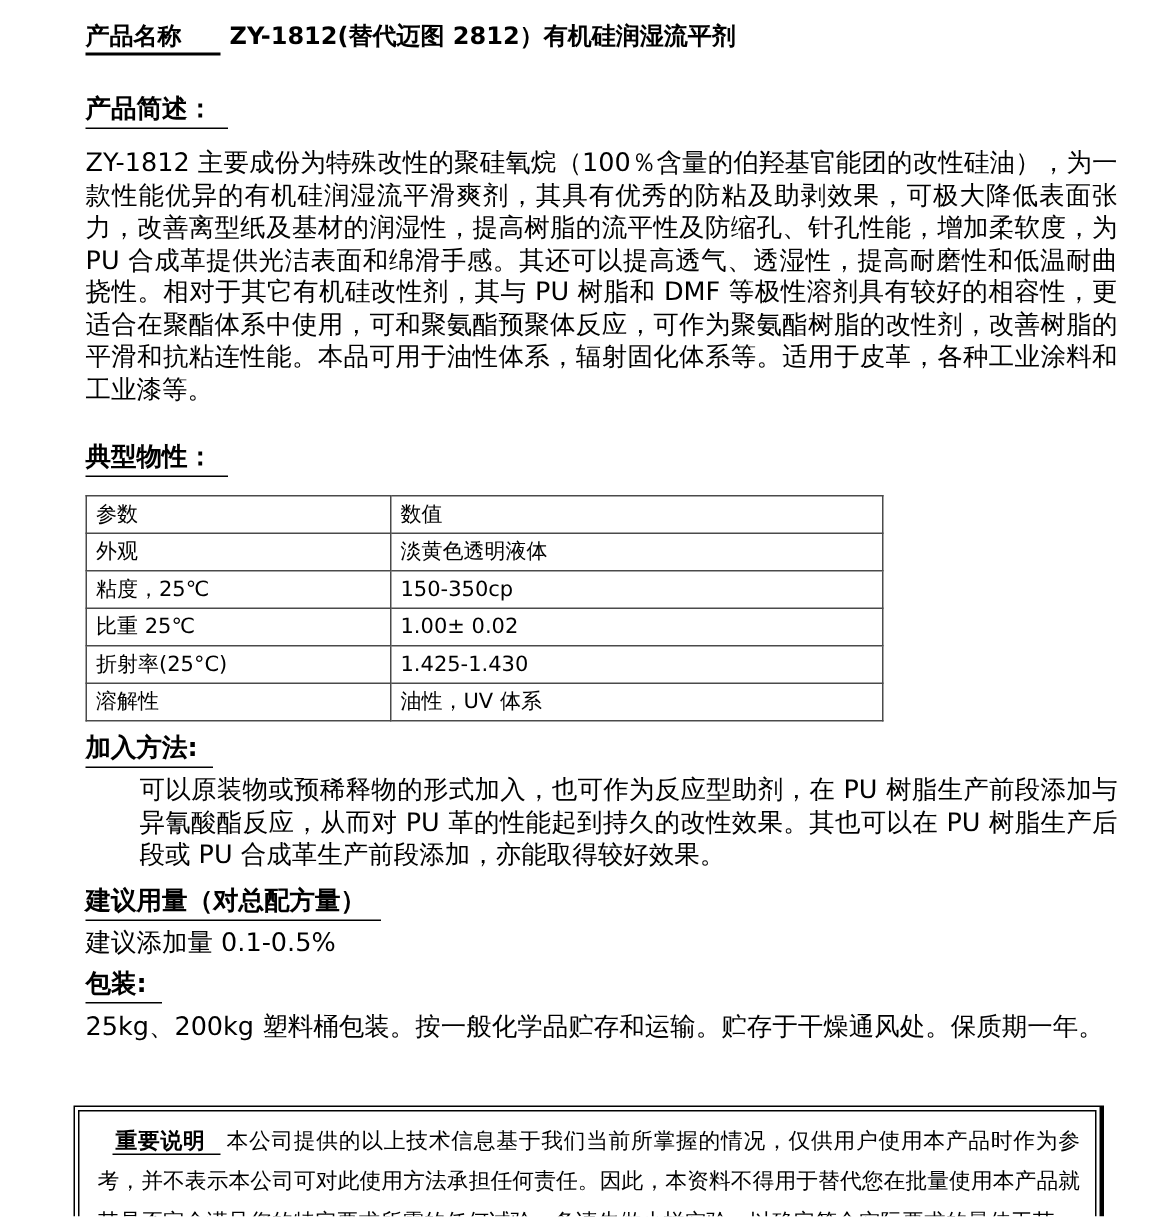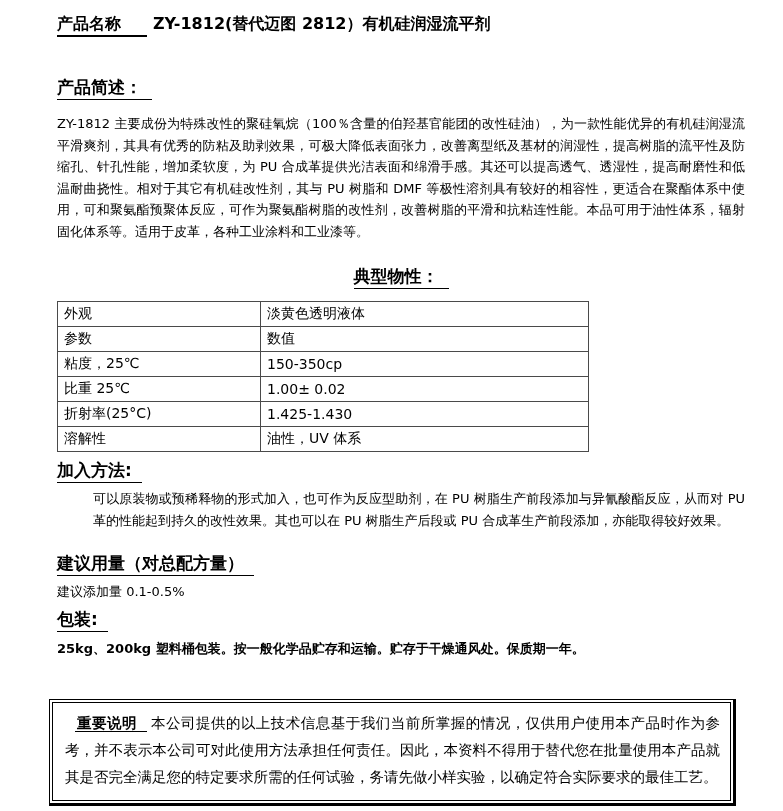--- a/index.html
+++ b/index.html
@@ -40,35 +40,35 @@
   .sec-heading {
     display: inline-block;
     font-size: 17px;
     font-weight: bold;
     border-bottom: 1.5px solid #000;
     padding-right: 10px;
     padding-bottom: 2px;
     line-height: 20px;
   }
   .body-text {
-    font-size: 13px;
+    font-size: 17px;
     line-height: 21.5px;
     text-align: justify;
     margin: 0;
   }
-  .m-top-brief-h   { margin-top: 40px; }
+  .m-top-brief-h   { margin-top: 26px; }
   .m-top-brief-p   { margin-top: 13px; }
-  .m-top-props-h   { margin-top: 24px; text-align: center; }
+  .m-top-props-h   { margin-top: 24px; }
   .m-top-table     { margin-top: 12px; }
   .m-top-method-h  { margin-top: 8px; }
   .m-top-method-p  { margin-top: 5px; margin-left: 36px; }
-  .m-top-dosage-h  { margin-top: 22px; }
+  .m-top-dosage-h  { margin-top: 9px; }
   .m-top-dosage-p  { margin-top: 5px; }
   .m-top-pack-h    { margin-top: 6px; }
-  .m-top-pack-p    { margin-top: 6px; font-weight: bold; }
+  .m-top-pack-p    { margin-top: 6px; }
   
   .props-table {
     border-collapse: collapse;
     table-layout: fixed;
     width: 531px;
   }
   .props-table td {
     border: 1px solid #4a4a4a;
     font-size: 14px;
     padding: 1px 6px 2px 6px;
@@ -127,26 +127,26 @@
     <div class="m-top-props-h">
       <span class="sec-heading">典型物性：</span>
     </div>
     <table class="props-table m-top-table">
       <colgroup>
           <col class="c1">
           <col class="c2">
         </colgroup>
       <tbody>
         <tr>
+          <td>参数</td>
+          <td>数值</td>
+        </tr>
+        <tr>
           <td>外观</td>
           <td>淡黄色透明液体</td>
-        </tr>
-        <tr>
-          <td>参数</td>
-          <td>数值</td>
         </tr>
         <tr>
           <td>粘度，25℃</td>
           <td>150-350cp</td>
         </tr>
         <tr>
           <td>比重 25℃</td>
           <td>1.00± 0.02</td>
         </tr>
         <tr>

